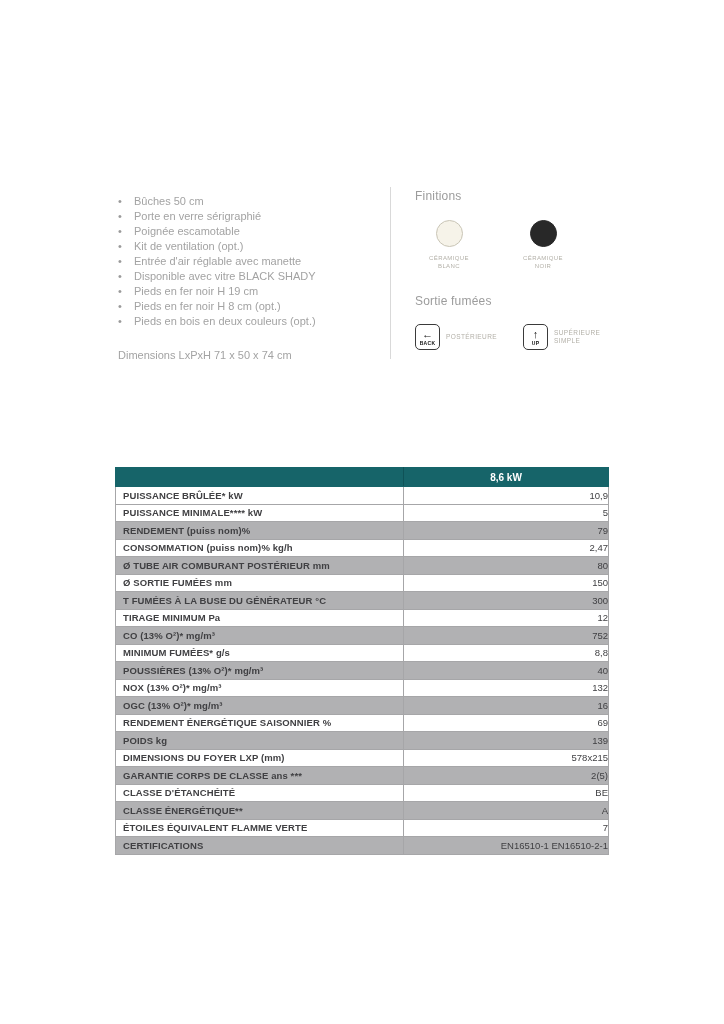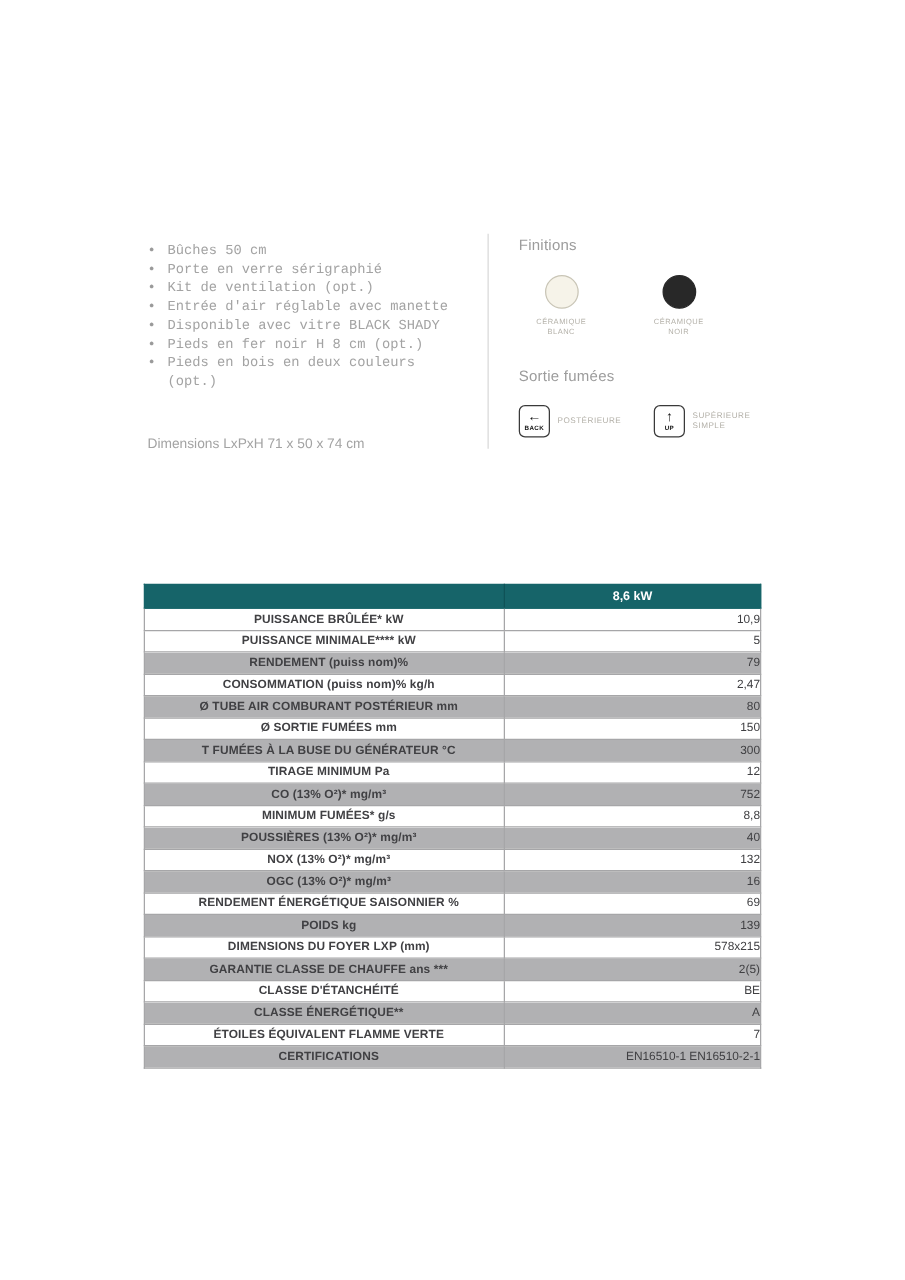--- a/index.html
+++ b/index.html
@@ -18,21 +18,21 @@
     position:relative;
     font-family:"Liberation Sans", sans-serif;
     overflow:hidden;
   }
 
   
   .features{
     position:absolute;left:118px;top:194px;width:260px;
     color:var(--muted);
   }
-  .features ul{list-style:none;font-family:Liberation Mono, monospace;}
+  .features ul{list-style:none;}
   .features li{
     font-size:11px;line-height:15px;
     padding-left:16px;position:relative;
   }
   .features li::before{
     content:"\2022";
     position:absolute;left:0;top:0;
     color:#9a9a9a;font-size:11px;
   }
   .dimensions{
@@ -90,36 +90,38 @@
     background:var(--teal);color:#ffffff;
     height:19px;font-size:10px;font-weight:700;
     text-align:center;border:1px solid var(--teal);
   }
   .spec-table th.blank{border-right:1px solid #0f5257;}
   .spec-table td{
     height:17.5px;border:1px solid var(--cell-border);
     overflow:hidden;white-space:nowrap;
   }
   .spec-table td.label-cell{
-    text-align:center;padding-left:7px;font-weight:700;letter-spacing:.1px;
+    text-align:left;padding-left:7px;font-weight:700;letter-spacing:.1px;
   }
   .spec-table td.value-cell{text-align:right;font-weight:400;}
   .spec-table tr.white td{background:var(--row-white);}
   .spec-table tr.gray td{background:var(--row-gray);}
 </style>
 </head>
 <body>
 
 <div class="features">
   <ul>
       <li>Bûches 50 cm</li>
       <li>Porte en verre sérigraphié</li>
+      <li>Poignée escamotable</li>
       <li>Kit de ventilation (opt.)</li>
       <li>Entrée d'air réglable avec manette</li>
       <li>Disponible avec vitre BLACK SHADY</li>
+      <li>Pieds en fer noir H 19 cm</li>
       <li>Pieds en fer noir H 8 cm (opt.)</li>
       <li>Pieds en bois en deux couleurs (opt.)</li>
     </ul>
 </div>
 <div class="dimensions">Dimensions LxPxH  71 x 50 x 74 cm</div>
 
 <div class="v-divider"></div>
 
 <div class="right-col">
   <div class="section-title">Finitions</div>
@@ -225,21 +227,21 @@
       </tr>
       <tr class="gray">
         <td class="label-cell">POIDS kg</td>
         <td class="value-cell">139</td>
       </tr>
       <tr class="white">
         <td class="label-cell">DIMENSIONS DU FOYER LXP (mm)</td>
         <td class="value-cell">578x215</td>
       </tr>
       <tr class="gray">
-        <td class="label-cell">GARANTIE CLASSE DE CHAUFFE ans ***</td>
+        <td class="label-cell">GARANTIE CORPS DE CLASSE ans ***</td>
         <td class="value-cell">2(5)</td>
       </tr>
       <tr class="white">
         <td class="label-cell">CLASSE D'ÉTANCHÉITÉ</td>
         <td class="value-cell">BE</td>
       </tr>
       <tr class="gray">
         <td class="label-cell">CLASSE ÉNERGÉTIQUE**</td>
         <td class="value-cell">A</td>
       </tr>

